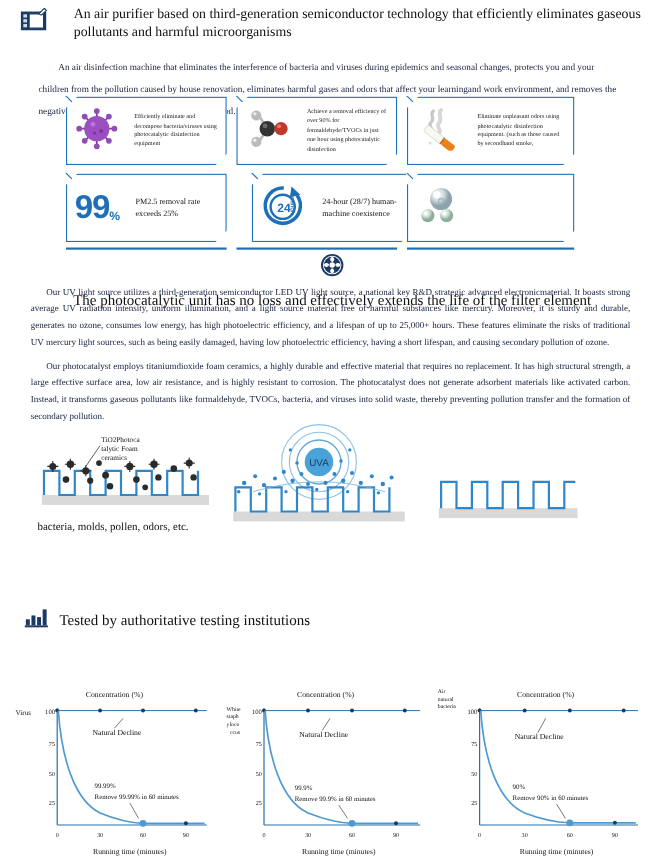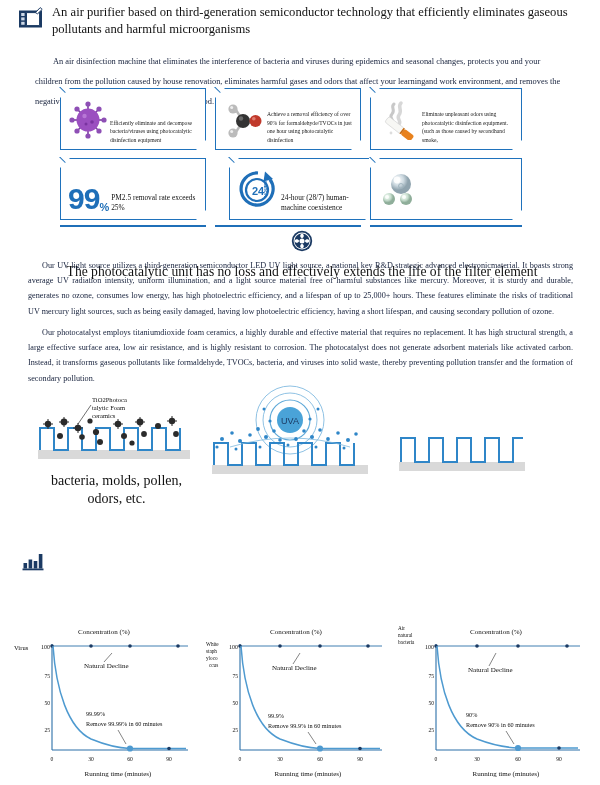--- a/index.html
+++ b/index.html
@@ -7,21 +7,21 @@
     width:600px;height:785px;
     background:#ffffff;
     font-family:"Liberation Serif", serif;
     color:#1a1a1a;
     position:relative;
     overflow:hidden;
   }
   .page{position:relative;width:600px;height:785px;}
 
   
-  .head-row{display:flex;align-items:flex-start;gap:8px;}
+  .head-row{display:flex;align-items:flex-start;gap:23px;}
   .head-title{
     font-size:12.6px;line-height:1.38;color:#111;
     font-family:"Liberation Serif", serif;
   }
   .sec-head{display:flex;align-items:center;gap:8px;}
   .sec-head-title{font-size:13.6px;color:#111;}
 
   
   .para{
     font-size:8.2px;line-height:1.85;color:#16213c;
@@ -40,21 +40,21 @@
     background:#fff;
     box-sizing:border-box;
   }
   .card::before{
     content:"";position:absolute;left:-1.4px;top:-1.4px;
     border-top:9px solid #fff;border-right:9px solid #fff;
     width:0;height:0;
   }
   .card-inner{
     position:absolute;inset:0;
-    display:flex;align-items:flex-end;gap:2px;padding:5px 7px;
+    display:flex;align-items:center;gap:14px;padding:5px 7px;
     box-sizing:border-box;
   }
   .card-txt{font-size:5.6px;line-height:1.5;color:#1b1b1b;}
   .card-txt.big{font-size:7.4px;line-height:1.45;color:#111;}
 
   
   .notch-tl{
     position:absolute;left:-2px;top:-2px;width:12px;height:12px;
     background:#fff;
     clip-path:polygon(0 0,100% 0,0 100%);
@@ -74,21 +74,21 @@
   
   .chart-wrap{position:absolute;}
   .tick{font-size:5.6px;fill:#111;font-family:"Liberation Serif",serif;}
   .tick100{font-size:6px;fill:#111;font-family:"Liberation Serif",serif;}
   .anno{font-size:6.2px;fill:#111;font-family:"Liberation Serif",serif;}
   .anno-nd{font-size:7px;fill:#111;font-family:"Liberation Serif",serif;}
   .ylab{font-size:5.2px;fill:#111;font-family:"Liberation Serif",serif;}
   .ylab-big{font-size:6.6px;fill:#111;font-family:"Liberation Serif",serif;}
 
   
-  .dia-cap{font-size:14px;line-height:1.32;color:#111;text-align:center;}
+  .dia-cap{font-size:10px;line-height:1.32;color:#111;}
 </style>
 </head>
 <body>
 
 <div class="page">
 
   <div style="position:absolute;left:18px;top:4px;width:570px;">
     <div class="head-row">
       <span style="flex:0 0 auto;margin-top:3px;">
         <svg width="26" height="22" viewBox="0 0 26 22">
@@ -376,20 +376,21 @@
   <div class="sec-head" style="position:absolute;left:22px;top:551px;">
     <span style="flex:0 0 auto;">
       <svg width="24" height="20" viewBox="0 0 24 20">
         <rect x="1.5" y="12" width="3.6" height="5.5" fill="#1b3a63"></rect>
         <rect x="6.6" y="8.5" width="3.6" height="9" fill="#1b3a63"></rect>
         <rect x="11.7" y="10" width="3.6" height="7.5" fill="#1b3a63"></rect>
         <rect x="16.8" y="3" width="3.6" height="14.5" fill="#1b3a63"></rect>
         <rect x="0.5" y="17.5" width="21" height="1.8" fill="#1b3a63"></rect>
       </svg>
     </span>
+    <span class="sec-head-title">Tested by authoritative testing institutions</span>
   </div>
 
 
   <div class="chart-wrap" style="left:8px;top:620px;width:192px;height:160px;">
     <svg width="192" height="160" viewBox="0 0 192 160">
       <text x="96" y="14" text-anchor="middle" class="anno-nd" font-size="8">Concentration (%)</text>
 
       <text x="6" y="30" class="ylab-big" font-size="8.4">Virus</text>
 
       <line x1="44" y1="24" x2="44" y2="130" stroke="#2b6fa8" stroke-width="1.1"></line>

